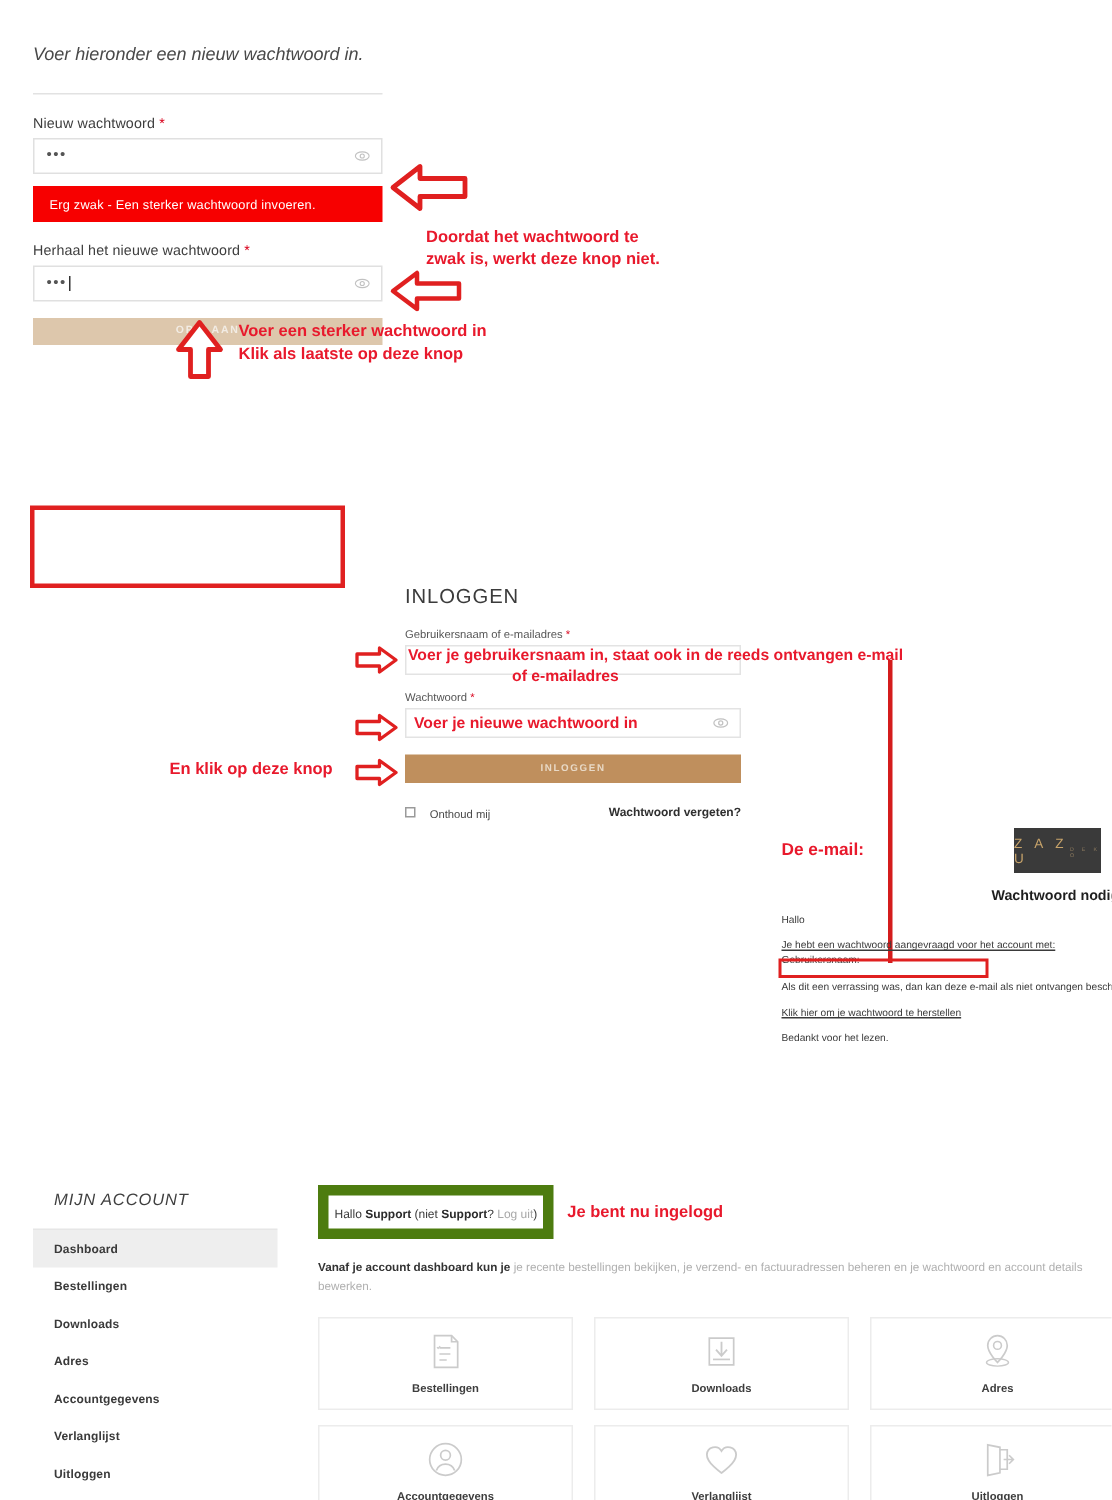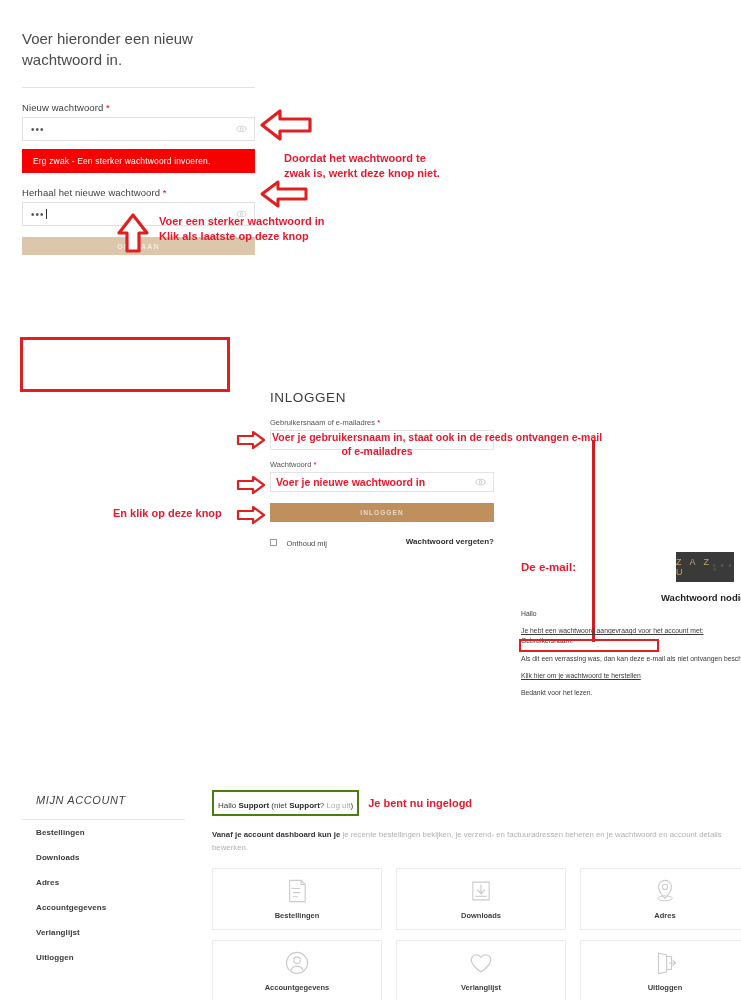--- a/index.html
+++ b/index.html
@@ -11,21 +11,21 @@
     overflow: hidden;
     position: relative;
   }
   .page { position: relative; width: 741px; height: 1000px; }
 
   
   .abs { position: absolute; }
 
   
   #reset-form { position: absolute; left: 22px; top: 28px; width: 233px; }
-  .intro-text { font-size: 15px; color: #4a4a4a; line-height: 1.4; }
+  .intro-text { font-size: 12px; color: #4a4a4a; line-height: 1.4; font-style: italic; }
   .hr-line { border-bottom: 1px solid #e2e2e2; margin-top: 17px; }
   .field-label {
     font-size: 9.5px; color: #3d3d3d; margin-top: 14px; margin-bottom: 4px;
     letter-spacing: .1px;
   }
   .req { color: #d9001b; }
   .pw-input {
     position: relative; height: 24px; border: 1px solid #e0e0e0;
     background: #fff; display: flex; align-items: center;
   }
@@ -128,21 +128,21 @@
   .acct-title { font-size: 11px; color: #3f3f3f; letter-spacing: .6px; padding: 4px 14px 13px; font-style: italic; }
   .acct-sep { border-bottom: 1px solid #e6e6e6; }
   .acct-item {
     font-size: 8px; color: #3a3a3a; font-weight: bold; padding: 8px 14px;
     letter-spacing: .1px;
   }
   .acct-item.active { background: #eeeeee; }
 
   .acct-main { position: absolute; left: 212px; top: 10px; right: 0; }
   .hello-row { display: flex; align-items: center; gap: 9px; }
-  .hello-box { border: 2px solid #4d7c0f; padding: 2px 4px; }
+  .hello-box { border: 7px solid #4d7c0f; padding: 2px 4px; }
   .hello-txt { font-size: 8px; color: #3a3a3a; white-space: nowrap; }
   .hello-txt b { color: #2b2b2b; }
   .hello-txt .gray { color: #a8a8a8; }
   .acct-desc {
     margin-top: 12px; font-size: 7.8px; line-height: 1.7; color: #b0b0b0; width: 520px;
   }
   .acct-desc b { color: #333; }
   .cards { margin-top: 13px; display: grid; grid-template-columns: repeat(3, 170px);
            gap: 10px 14px; }
   .card {
@@ -284,20 +284,21 @@
     <div class="em-l em-u">Klik hier om je wachtwoord te herstellen</div>
     <div class="em-l">Bedankt voor het lezen.</div>
   </div>
   <div id="user-redbox"></div>
 
   <div id="account">
 
     <div class="acct-sidebar">
       <div class="acct-title">MIJN ACCOUNT</div>
       <div class="acct-sep"></div>
+      <div class="acct-item active">Dashboard</div>
       <div class="acct-item">Bestellingen</div>
       <div class="acct-item">Downloads</div>
       <div class="acct-item">Adres</div>
       <div class="acct-item">Accountgegevens</div>
       <div class="acct-item">Verlanglijst</div>
       <div class="acct-item">Uitloggen</div>
     </div>
 
     <div class="acct-main">
       <div class="hello-row">

